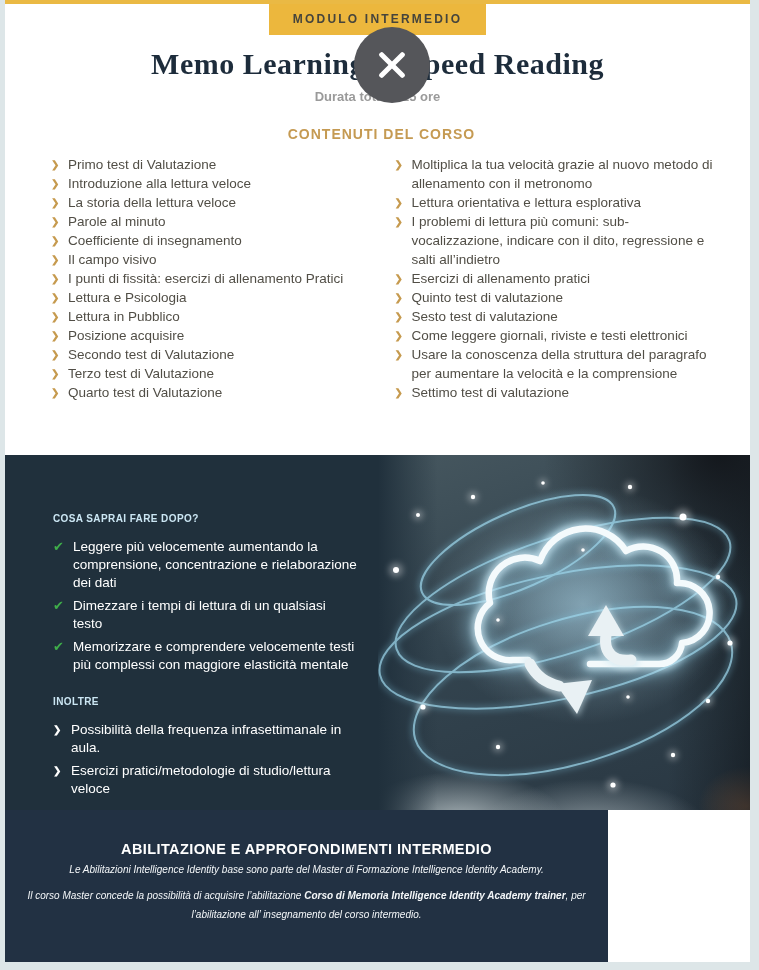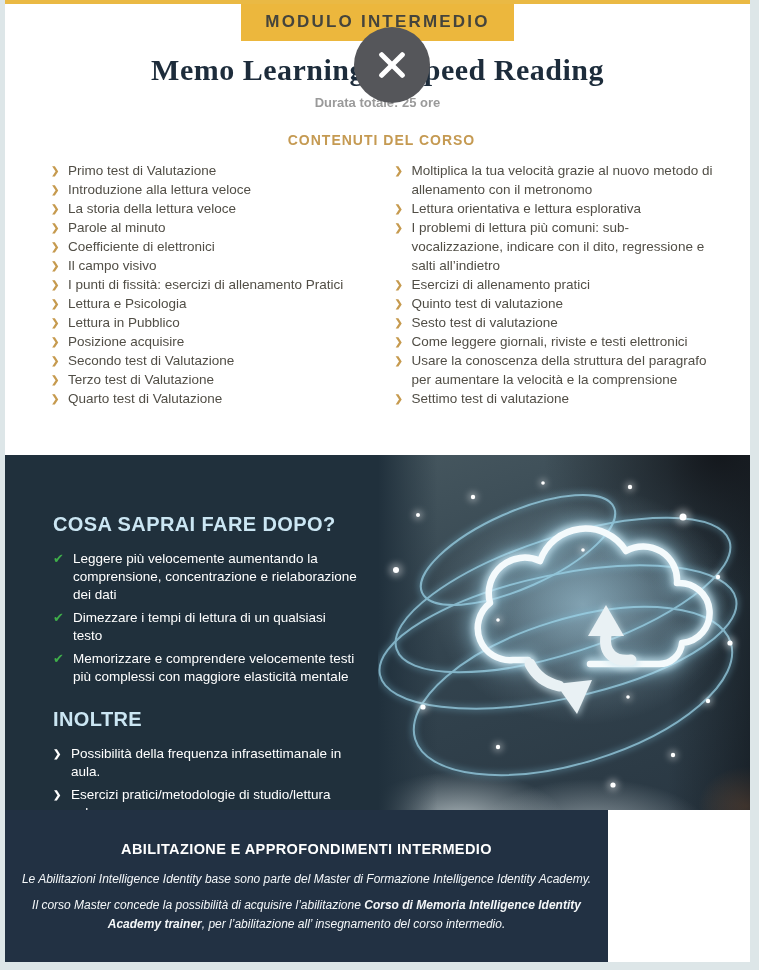--- a/index.html
+++ b/index.html
@@ -11,21 +11,21 @@
     overflow:hidden;
   }
   .modal {
     position:absolute; left:5px; top:0; width:745px; height:962px;
     background:#ffffff;
   }
   .topbar { height:4px; background:#eab944; width:100%; }
   .badge-wrap { text-align:center; }
   .badge {
     display:inline-block; background:#ecb73d; color:#45443c;
-    font-size:17px; font-weight:700; letter-spacing:2.2px;
+    font-size:12px; font-weight:700; letter-spacing:2.2px;
     padding:8px 24px 9px;
   }
   .title {
     text-align:center; margin-top:12px;
     font-family:"Liberation Serif", serif; font-weight:700;
     font-size:30px; color:#1d2c3b; letter-spacing:.5px;
   }
   .duration {
     text-align:center; margin-top:8px;
     font-size:13px; font-weight:700; color:#9a9a9a;
@@ -70,21 +70,21 @@
       linear-gradient(to left, rgba(10,13,17,.5), rgba(10,13,17,0) 22%),
       radial-gradient(150px 120px at 55% 42%, rgba(125,175,200,.38), rgba(125,175,200,0) 70%),
       radial-gradient(150px 70px at 22% 103%, #a7b2b6 0%, rgba(167,178,182,0) 70%),
       radial-gradient(170px 80px at 58% 107%, #95a1a7 0%, rgba(149,161,167,0) 70%),
       radial-gradient(60px 50px at 99% 99%, #6d5646 0%, rgba(109,86,70,0) 80%),
       linear-gradient(160deg, #46575f 0%, #33444f 45%, #293742 100%);
   }
   .hero .photo svg { position:absolute; inset:0; }
   .hero-content { position:relative; z-index:2; width:352px; padding:58px 0 0 48px; }
   .hero-heading {
-    color:#cbe6f3; font-size:20px; font-weight:700; letter-spacing:.4px;
+    color:#cbe6f3; font-size:10px; font-weight:700; letter-spacing:.4px;
   }
   .hero-heading.mt { margin-top:22px; }
   ul.hero-items { list-style:none; margin-top:14px; }
   ul.hero-items li {
     display:flex; align-items:flex-start; color:#ffffff;
     font-size:13.5px; line-height:18px; margin-bottom:5px;
   }
   ul.hero-items .check {
     color:#3fae4a; width:20px; flex:0 0 20px; font-size:13px; line-height:18px;
   }
@@ -93,22 +93,22 @@
   }
   
   .footer {
     position:absolute; left:0; top:810px; width:603px; height:152px;
     background:#223143; color:#f4f7f9; text-align:center;
   }
   .footer-heading {
     padding-top:31px; font-size:14.5px; font-weight:700; letter-spacing:.4px; color:#ffffff;
   }
   .footer p {
-    font-style:italic; font-size:12px; line-height:19px;
-    margin:13px auto 0; max-width:680px;
+    font-style:italic; font-size:10px; line-height:19px;
+    margin:3px auto 0; max-width:680px;
   }
   .footer p.p2 { max-width:648px; margin-top:7px; }
   .footer .bold { font-weight:700; }
 </style>
 </head>
 <body>
 
 <div class="modal">
   <div class="topbar"></div>
 
@@ -140,21 +140,21 @@
       <li>
           <span class="chev">❯</span>
           <span>La storia della lettura veloce</span>
         </li>
       <li>
           <span class="chev">❯</span>
           <span>Parole al minuto</span>
         </li>
       <li>
           <span class="chev">❯</span>
-          <span>Coefficiente di elettronici</span>
+          <span>Coefficiente di insegnamento</span>
         </li>
       <li>
           <span class="chev">❯</span>
           <span>Il campo visivo</span>
         </li>
       <li>
           <span class="chev">❯</span>
           <span>I punti di fissità: esercizi di allenamento Pratici</span>
         </li>
       <li>

